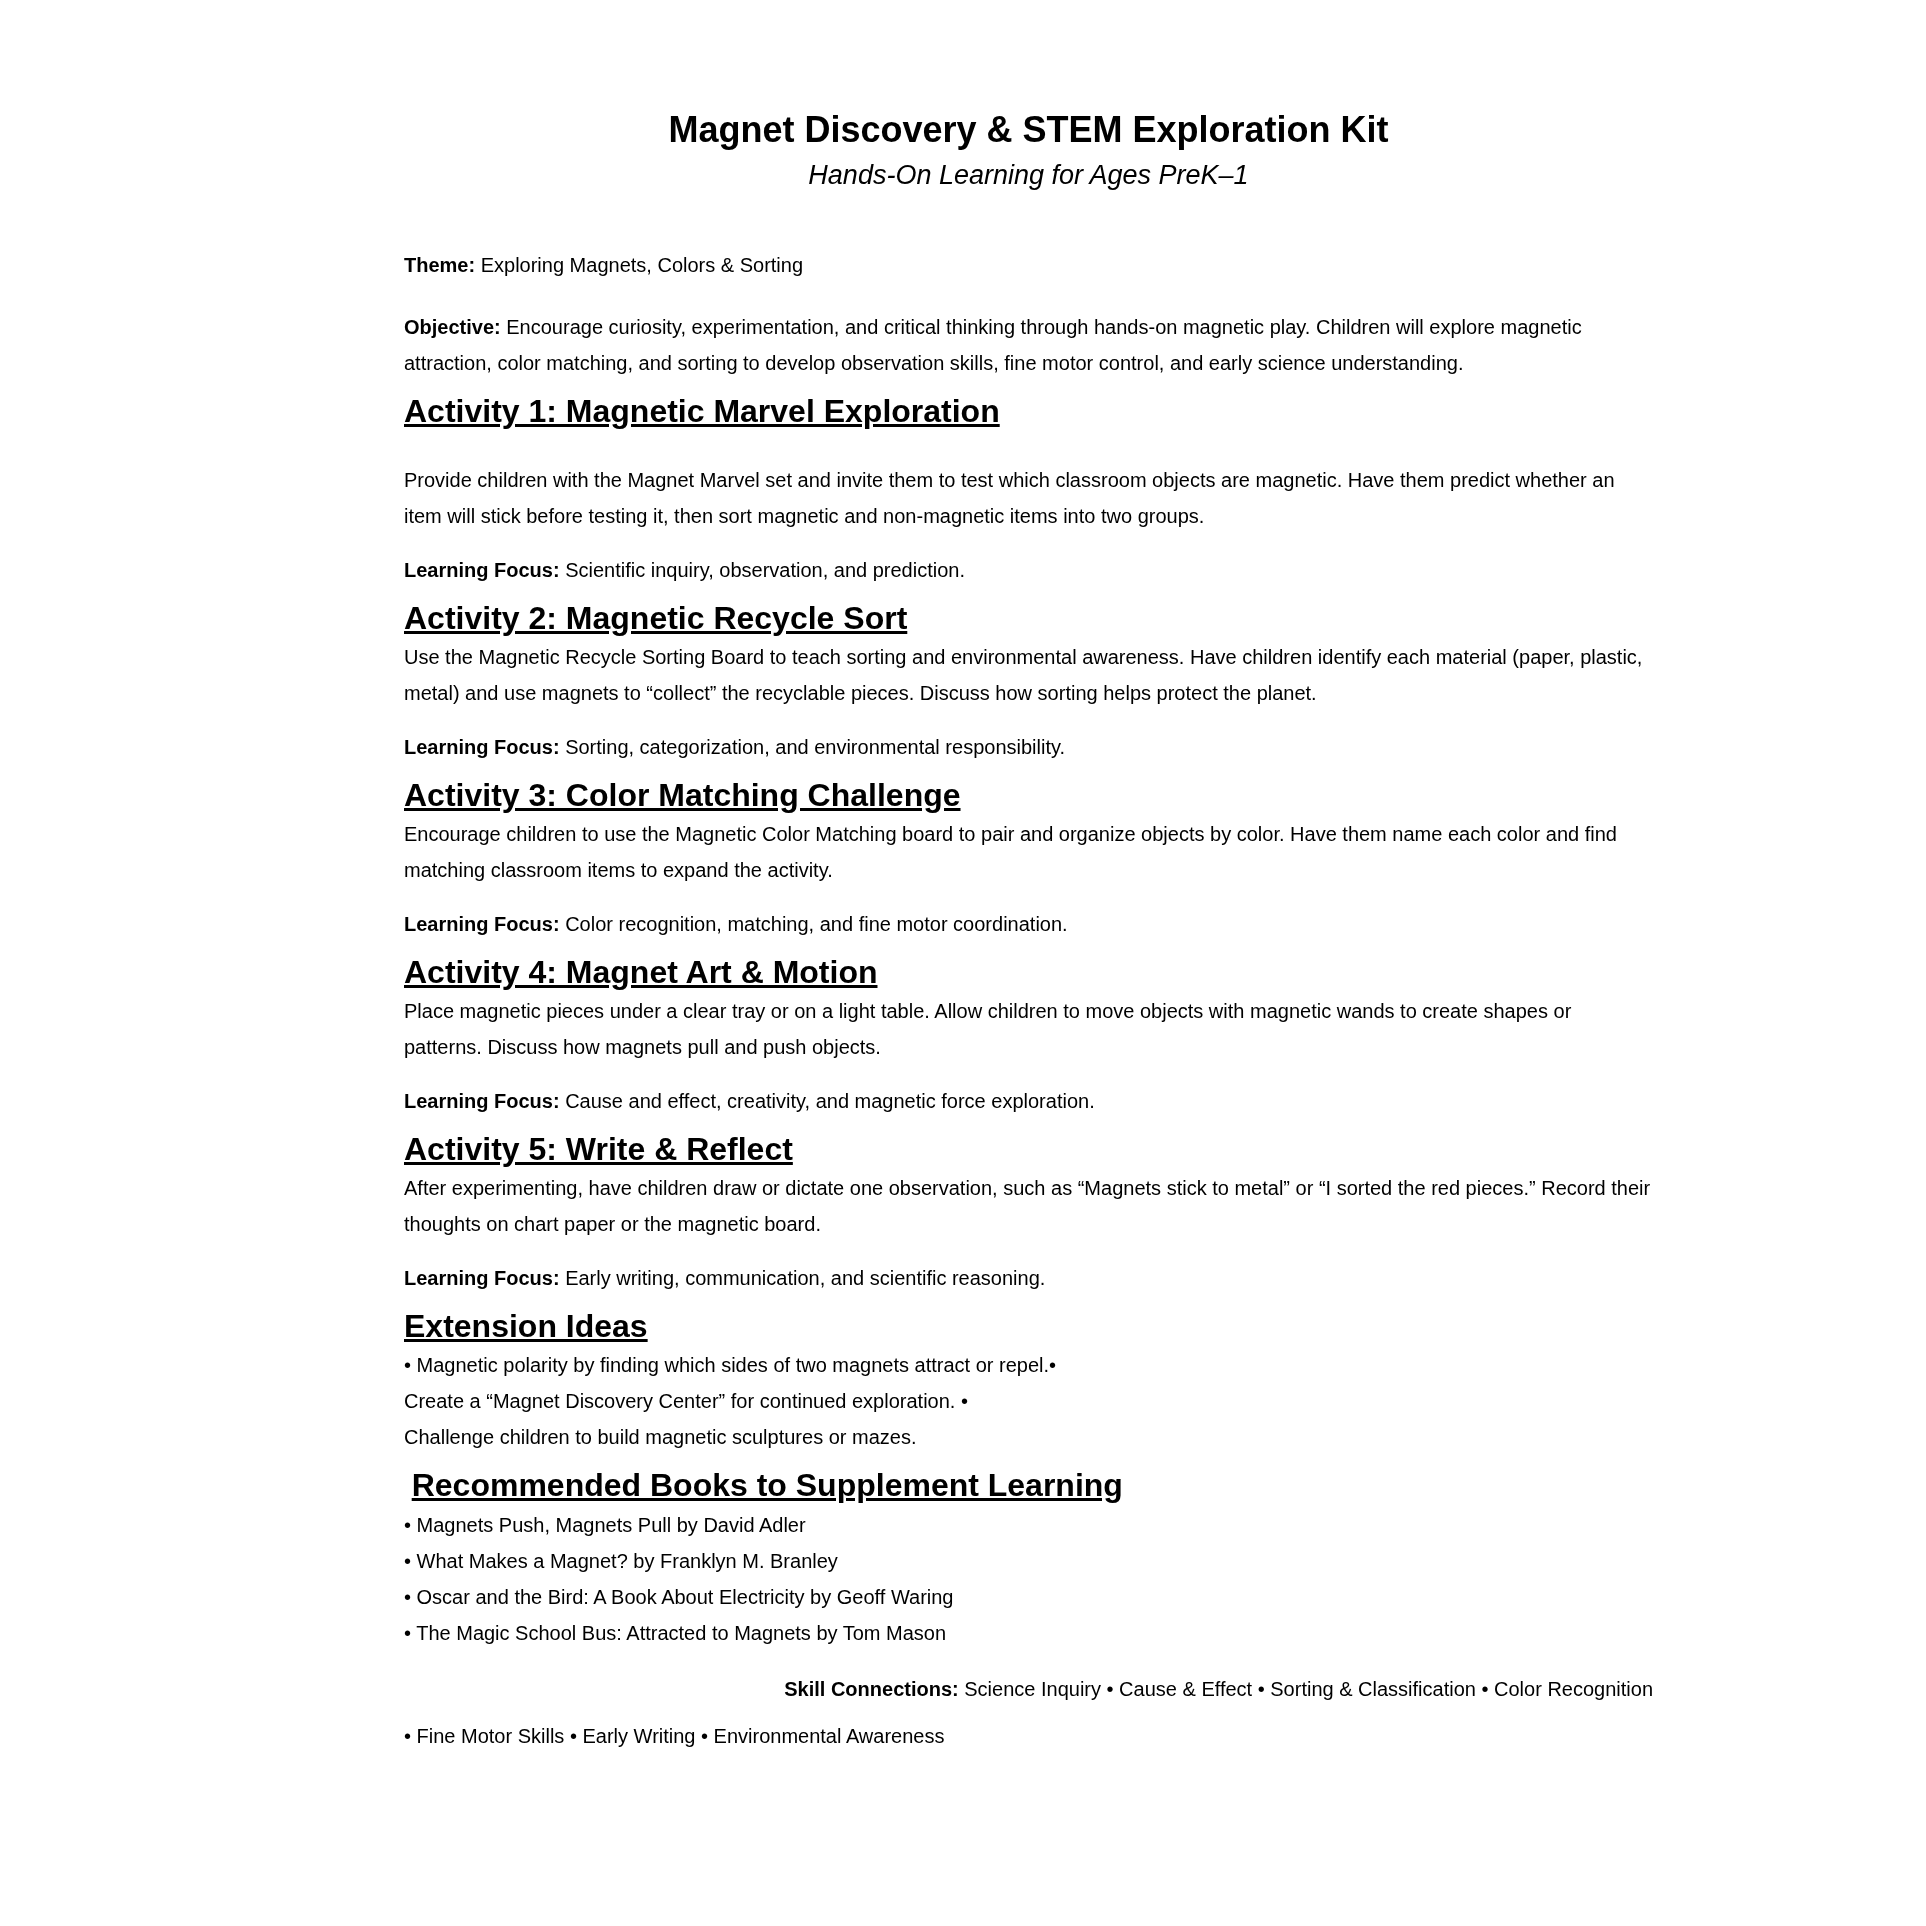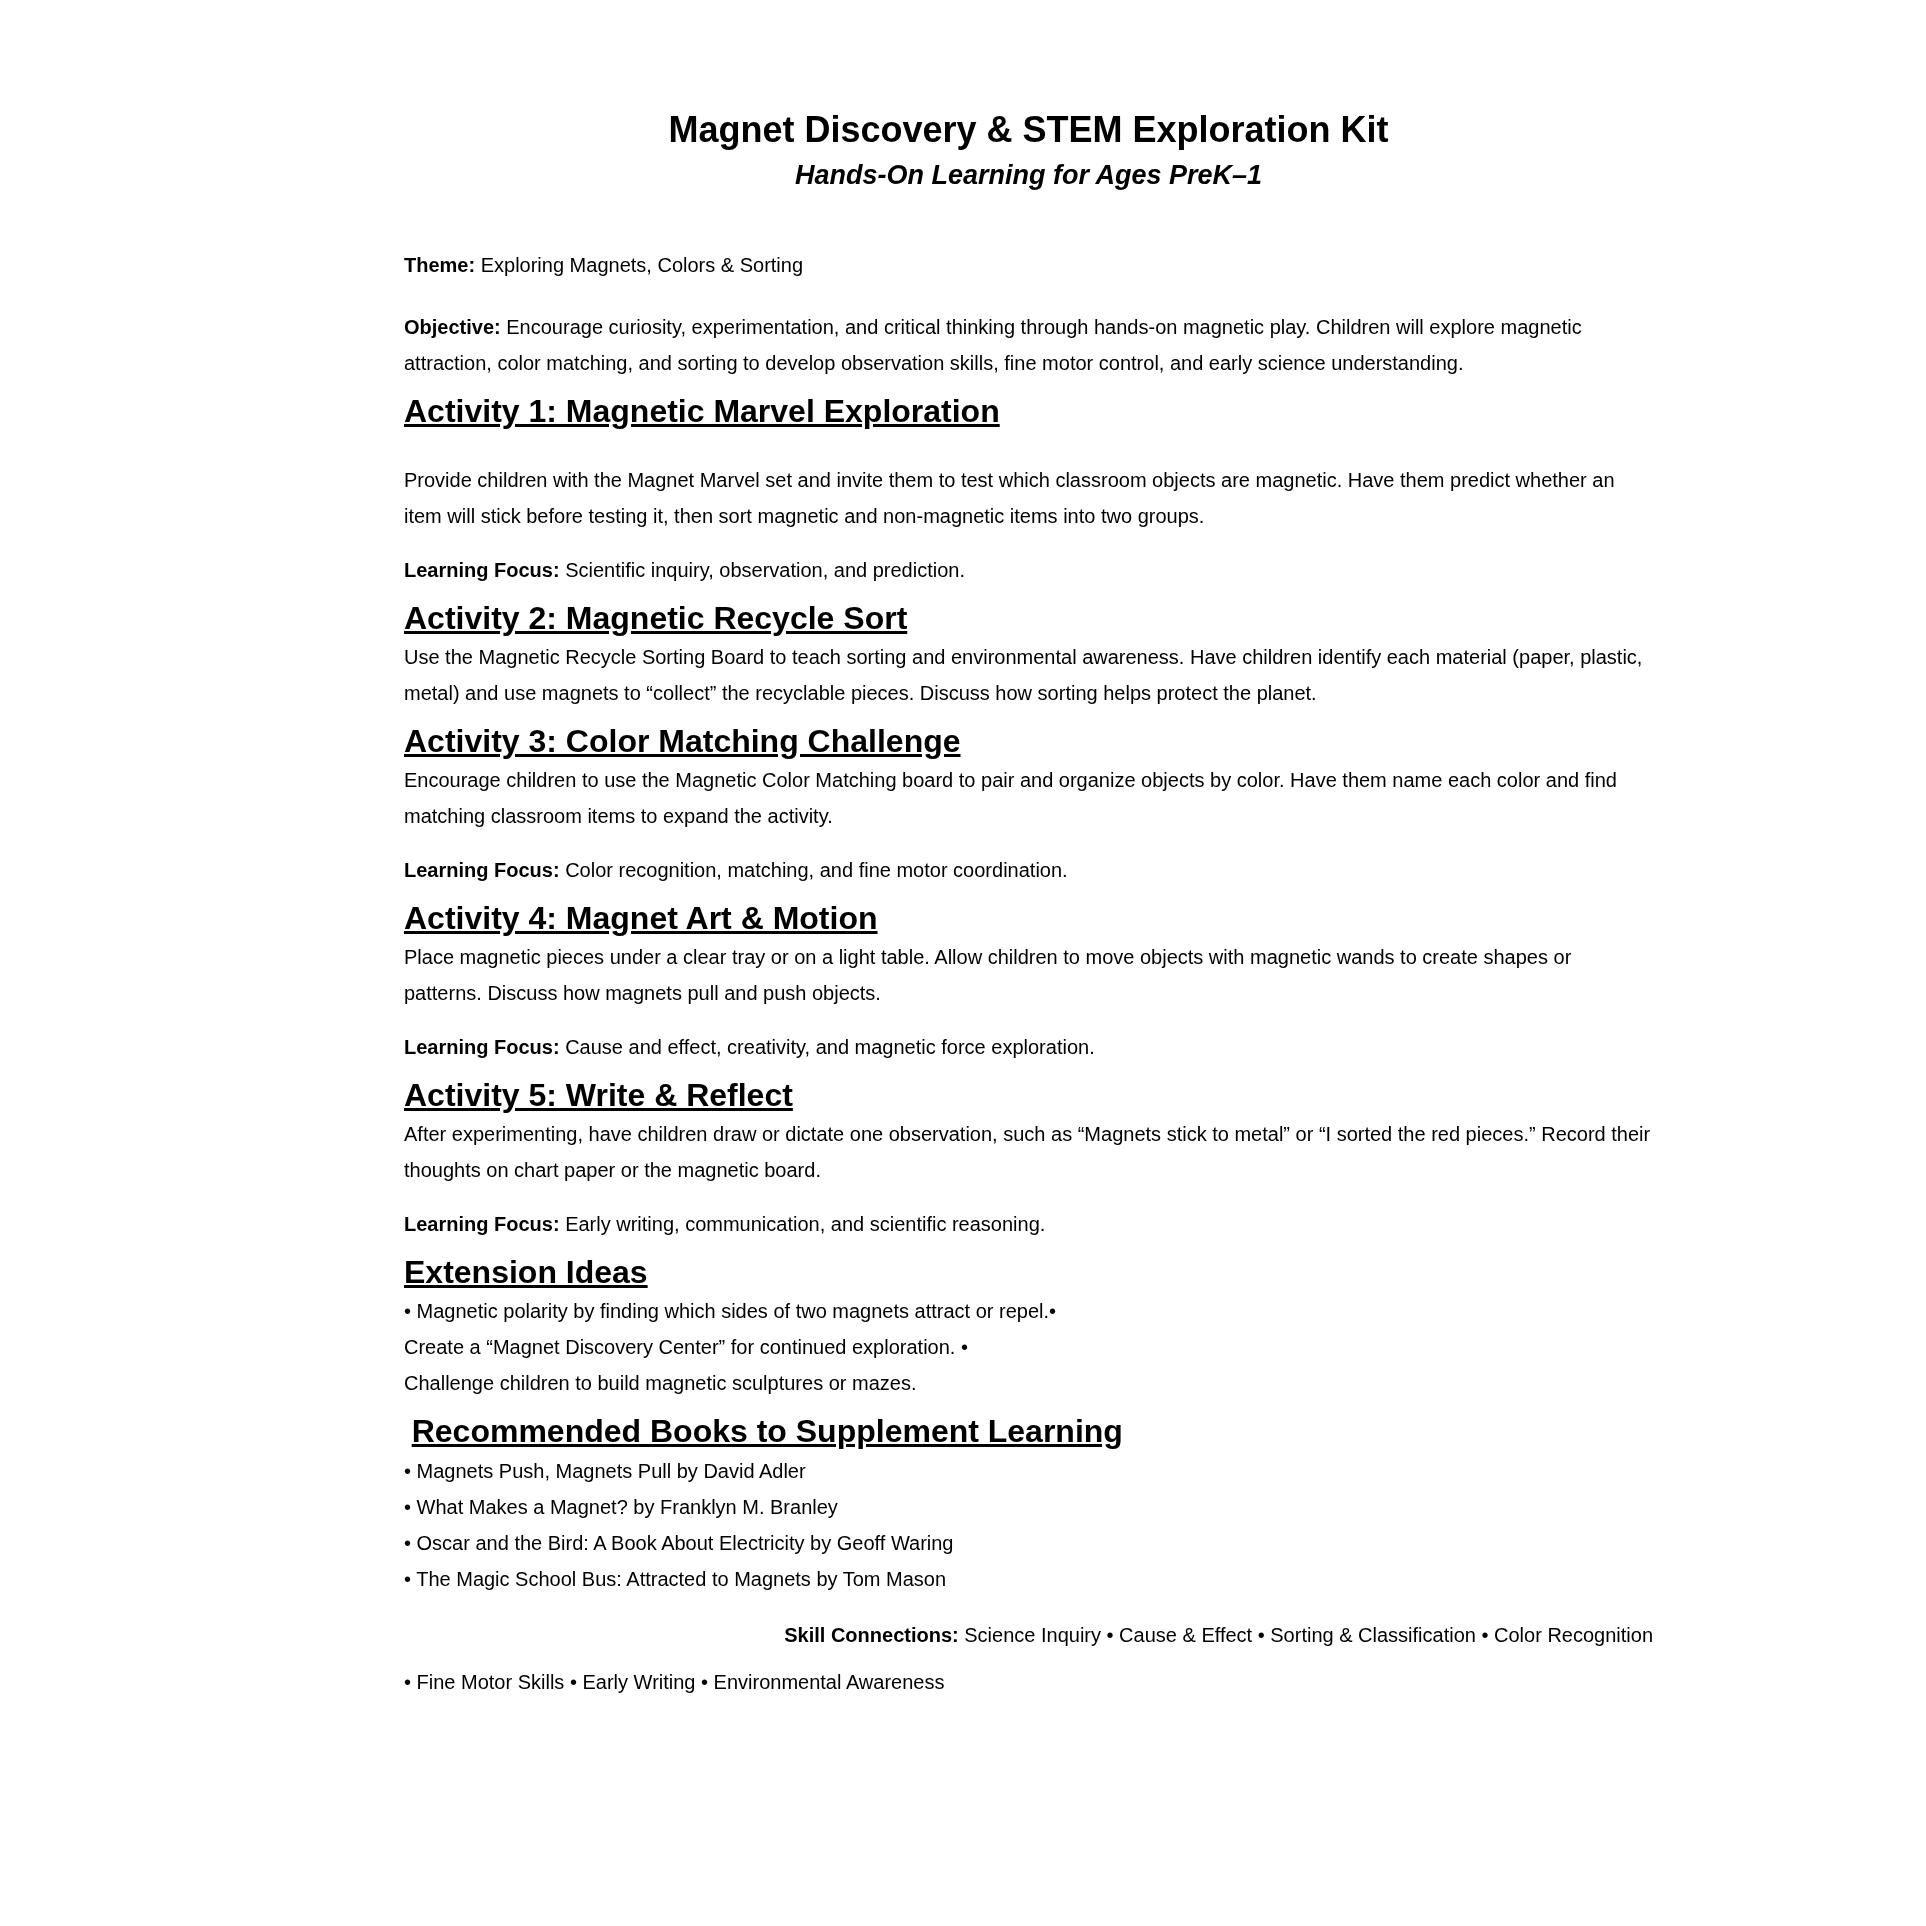--- a/index.html
+++ b/index.html
@@ -27,21 +27,21 @@
     text-align: center;
     font-size: 36px;
     font-weight: bold;
     line-height: 41px;
     letter-spacing: 0px;
   }
   .doc-subtitle {
     margin: 9px 0 0 0;
     text-align: center;
     font-size: 27px;
-    font-weight: bold;
+    font-weight: normal;
     font-style: italic;
     line-height: 32px;
   }
   p {
     margin: 0;
     font-size: 20px;
     line-height: 36px;
     font-weight: normal;
   }
   b { font-weight: bold; }
@@ -76,20 +76,21 @@
     <p class="theme-line"><b>Theme:</b><span> Exploring Magnets, Colors &amp; Sorting</span></p>
 
     <p class="objective-para"><b>Objective:</b><span> Encourage curiosity, experimentation, and critical thinking through hands-on magnetic play. Children will explore magnetic attraction, color matching, and sorting to develop observation skills, fine motor control, and early science understanding.</span></p>
 
     <h3 class="section-heading">Activity 1: Magnetic Marvel Exploration</h3>
     <p class="activity-body gap-before">Provide children with the Magnet Marvel set and invite them to test which classroom objects are magnetic. Have them predict whether an item will stick before testing it, then sort magnetic and non-magnetic items into two groups.</p>
     <p class="focus-line"><b>Learning Focus:</b><span> Scientific inquiry, observation, and prediction.</span></p>
 
     <h3 class="section-heading">Activity 2: Magnetic Recycle Sort</h3>
     <p class="activity-body">Use the Magnetic Recycle Sorting Board to teach sorting and environmental awareness. Have children identify each material (paper, plastic, metal) and use magnets to “collect” the recyclable pieces. Discuss how sorting helps protect the planet.</p>
+    <p class="focus-line"><b>Learning Focus:</b><span> Sorting, categorization, and environmental responsibility.</span></p>
 
     <h3 class="section-heading">Activity 3: Color Matching Challenge</h3>
     <p class="activity-body">Encourage children to use the Magnetic Color Matching board to pair and organize objects by color. Have them name each color and find matching classroom items to expand the activity.</p>
     <p class="focus-line"><b>Learning Focus:</b><span> Color recognition, matching, and fine motor coordination.</span></p>
 
     <h3 class="section-heading">Activity 4: Magnet Art &amp; Motion</h3>
     <p class="activity-body">Place magnetic pieces under a clear tray or on a light table. Allow children to move objects with magnetic wands to create shapes or patterns. Discuss how magnets pull and push objects.</p>
     <p class="focus-line"><b>Learning Focus:</b><span> Cause and effect, creativity, and magnetic force exploration.</span></p>
 
     <h3 class="section-heading">Activity 5: Write &amp; Reflect</h3>

